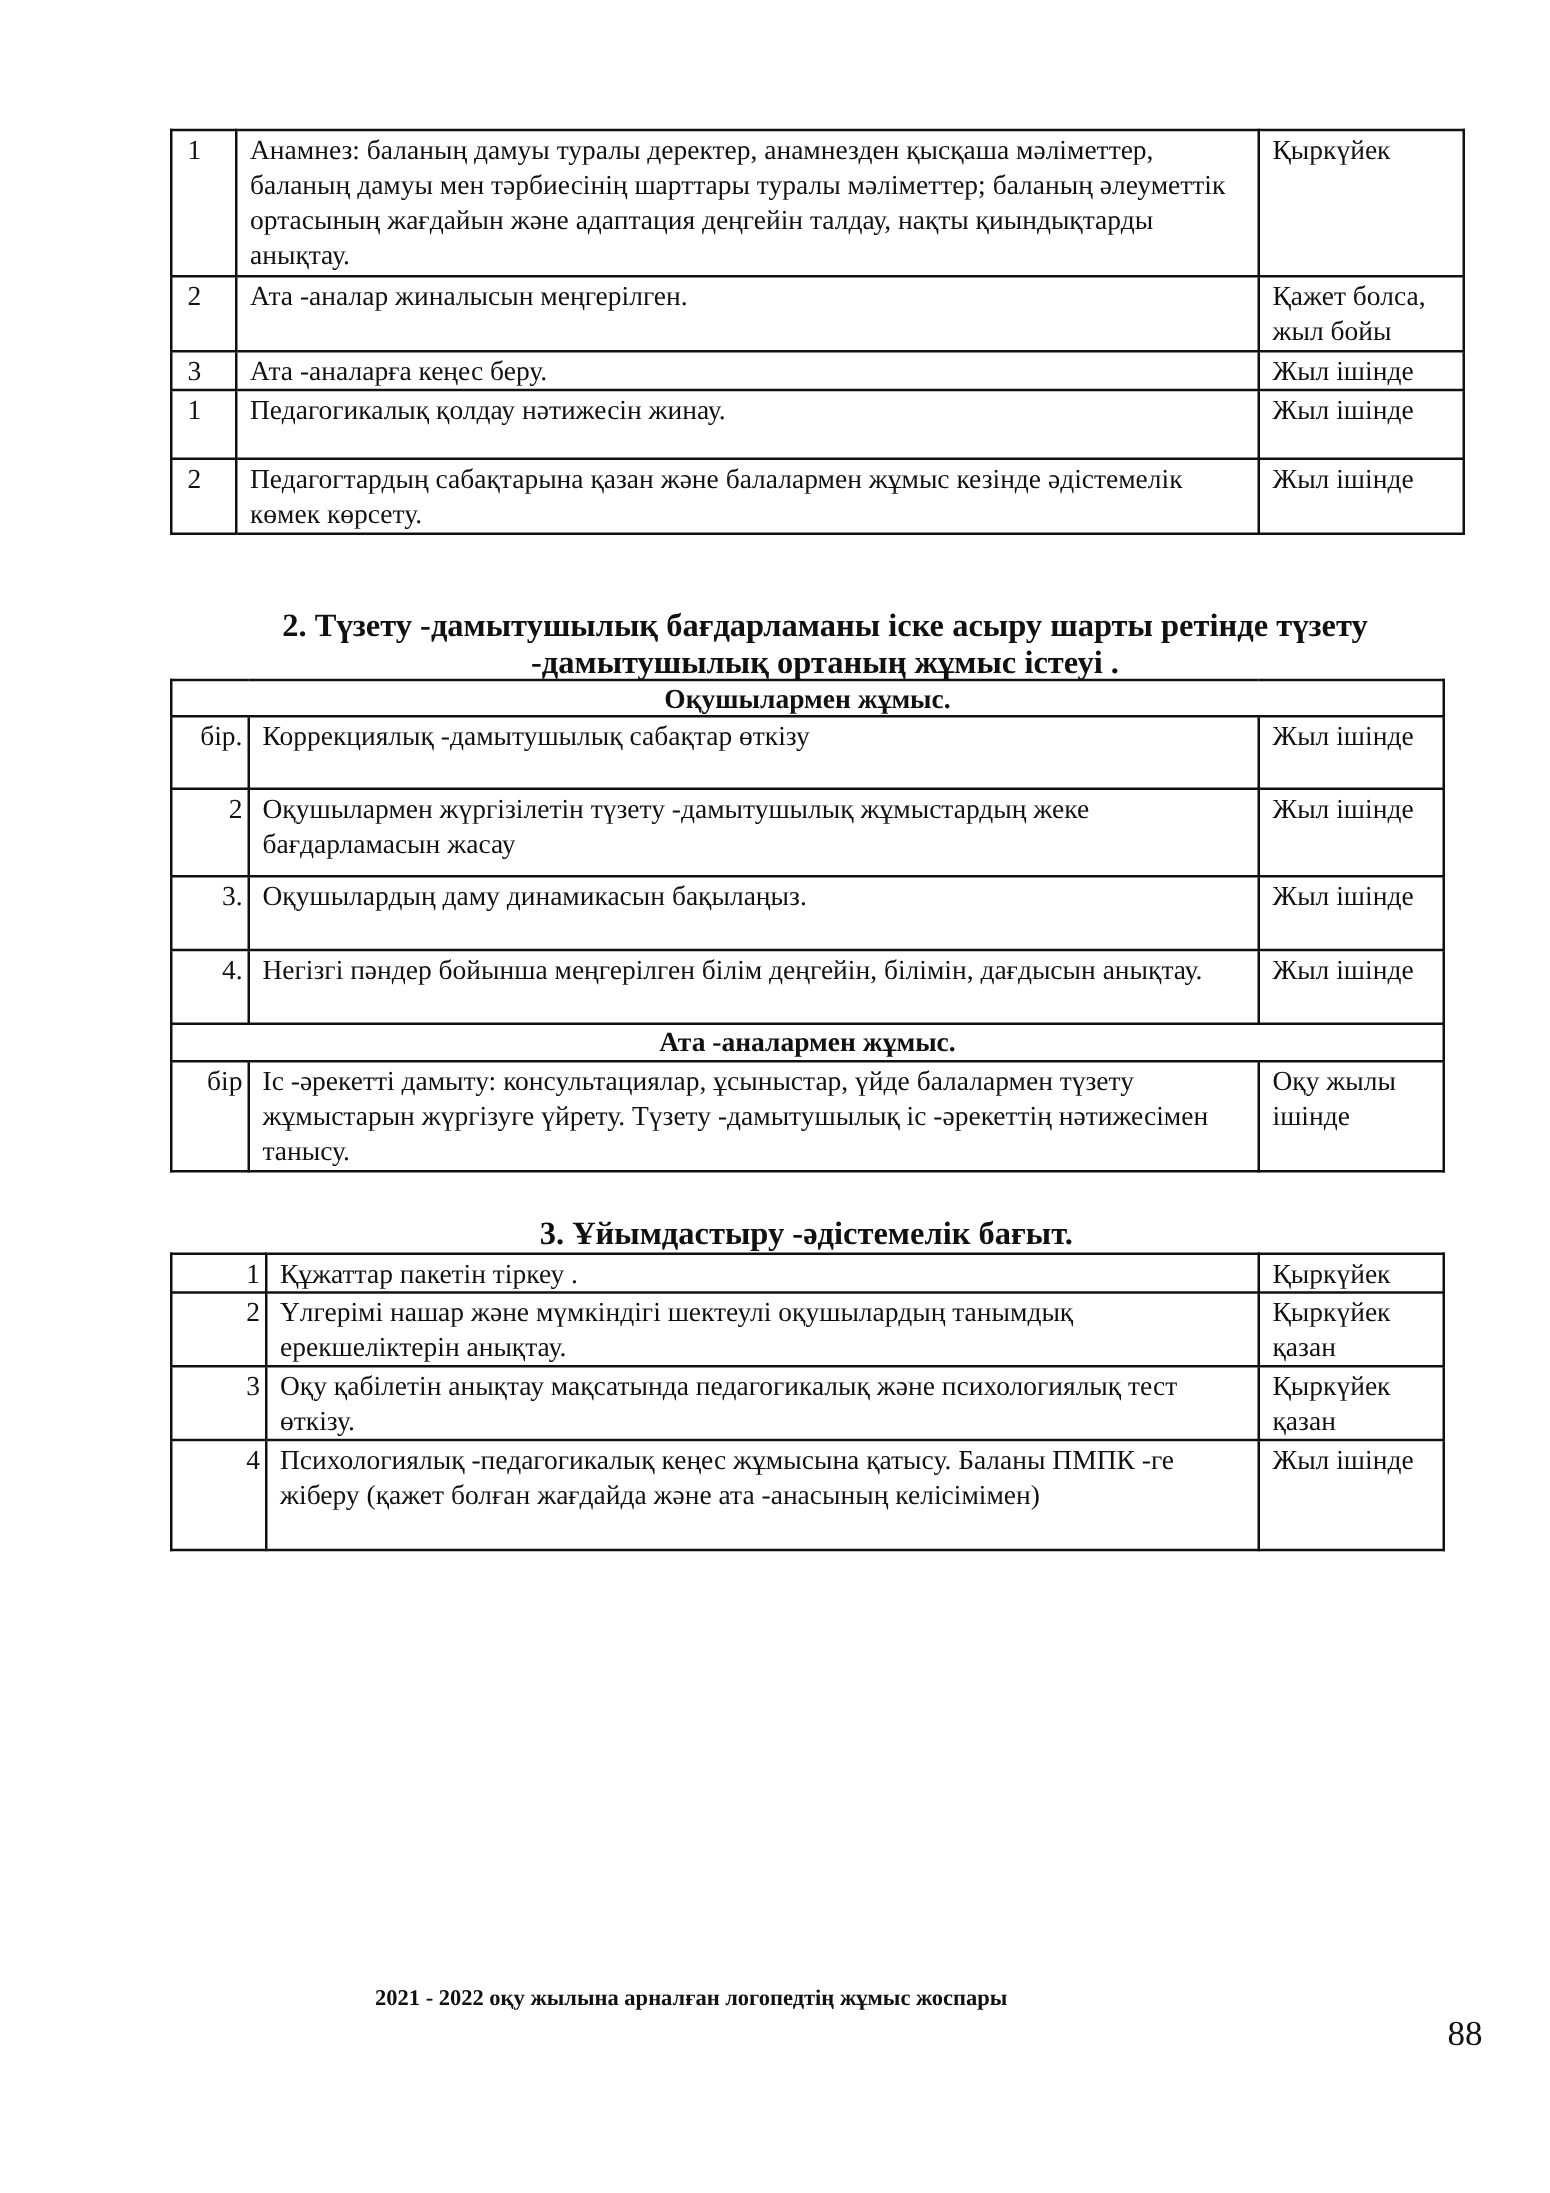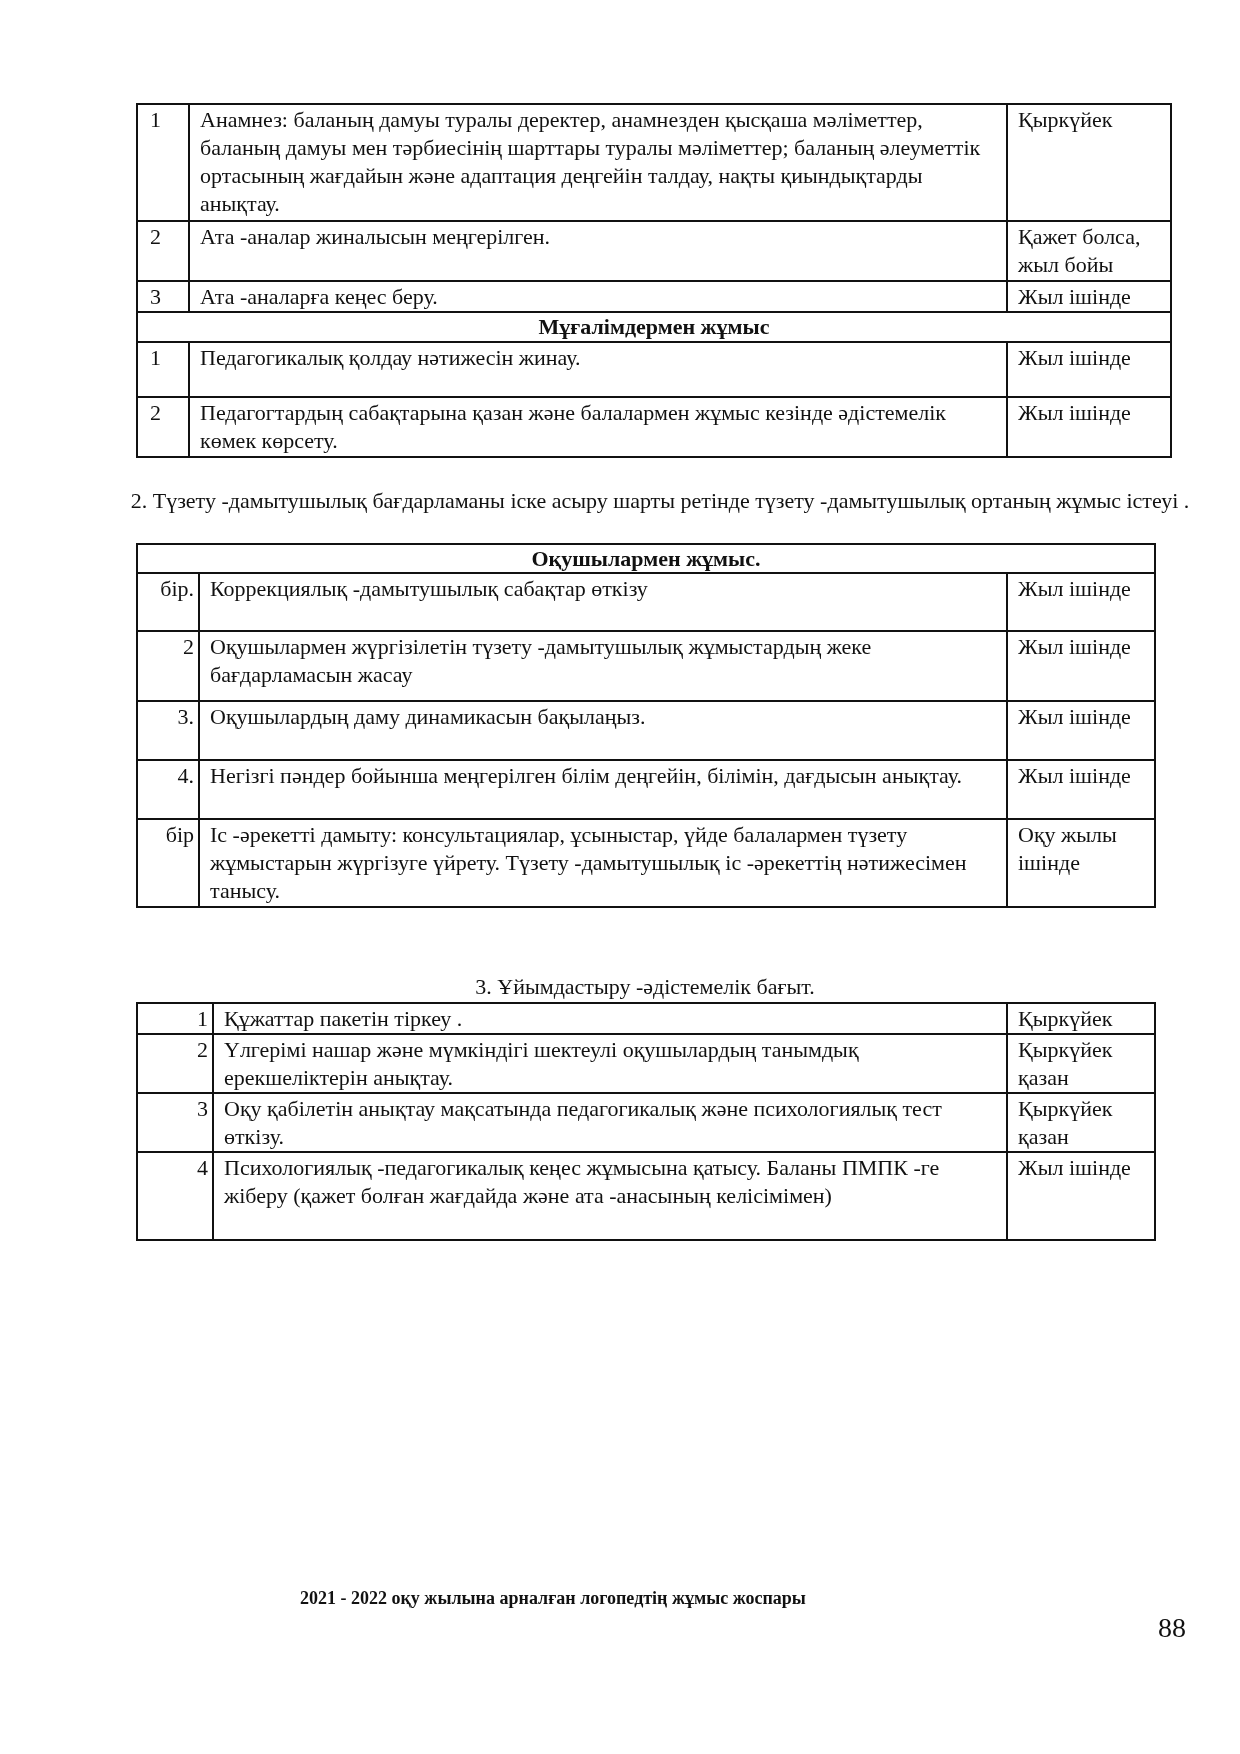--- a/index.html
+++ b/index.html
@@ -7,21 +7,21 @@
     width: 1240px; height: 1754px; position: relative; overflow: hidden;
     font-family: "Liberation Serif", "DejaVu Serif", serif;
     color: #111111;
     font-size: 22px;
   }
   table { border-collapse: collapse; position: absolute; table-layout: fixed; }
   td { border: 2px solid #111; vertical-align: top; padding: 1px 10px 0 10px; line-height: 28px; }
   td.num { text-align: left; padding-left: 12px; }
   td.numc { text-align: right; padding-left: 4px; padding-right: 4px; }
   td.head { text-align: center; font-weight: bold; padding: 0; line-height: 27px; }
-  .heading { position: absolute; font-weight: normal; text-align: center; line-height: 29px; font-size: 22px; }
+  .heading { position: absolute; font-weight: bold; text-align: center; line-height: 29px; font-size: 26px; }
   #t1 { left: 136px; top: 103px; width: 1034px; }
   #t2 { left: 136px; top: 543px; width: 1018px; }
   #t3 { left: 136px; top: 1002px; width: 1018px; }
   #sec2 { left: 130px; top: 486px; width: 1060px; }
   #sec3 { left: 136px; top: 972px; width: 1018px; }
   #footer-title { position: absolute; left: 300px; top: 1588px; width: 740px; font-weight: bold; font-size: 18px; }
   #page-num { position: absolute; left: 1158px; top: 1612px; font-size: 28px; text-align: center; }
 </style>
 </head>
 <body>
@@ -40,23 +40,20 @@
   </tr>
   <tr style="height:60px">
     <td class="num">2</td>
     <td>Ата -аналар жиналысын меңгерілген.</td>
     <td>Қажет болса, жыл бойы</td>
   </tr>
   <tr style="height:30px">
     <td class="num">3</td>
     <td>Ата -аналарға кеңес беру.</td>
     <td>Жыл ішінде</td>
-  </tr>
-  <tr style="height:30px">
-    <td class="head" colspan="3">Мұғалімдермен жұмыс</td>
   </tr>
   <tr style="height:55px">
     <td class="num">1</td>
     <td>Педагогикалық қолдау нәтижесін жинау.</td>
     <td>Жыл ішінде</td>
   </tr>
   <tr style="height:60px">
     <td class="num">2</td>
     <td>Педагогтардың сабақтарына қазан және балалармен жұмыс кезінде әдістемелік көмек көрсету.</td>
     <td>Жыл ішінде</td>
@@ -89,20 +86,23 @@
   <tr style="height:59px">
     <td class="numc">3.</td>
     <td>Оқушылардың даму динамикасын бақылаңыз.</td>
     <td>Жыл ішінде</td>
   </tr>
   <tr style="height:59px">
     <td class="numc">4.</td>
     <td>Негізгі пәндер бойынша меңгерілген білім деңгейін, білімін, дағдысын анықтау.</td>
     <td>Жыл ішінде</td>
   </tr>
+  <tr style="height:30px">
+    <td class="head" colspan="3">Ата -аналармен жұмыс.</td>
+  </tr>
   <tr style="height:88px">
     <td class="numc">бір</td>
     <td>Іс -әрекетті дамыту: консультациялар, ұсыныстар, үйде балалармен түзету жұмыстарын жүргізуге үйрету. Түзету -дамытушылық іс -әрекеттің нәтижесімен танысу.</td>
     <td>Оқу жылы ішінде</td>
   </tr>
 </tbody>
   </table>
 
 <div id="sec3" class="heading">3. Ұйымдастыру -әдістемелік бағыт.</div>
 

